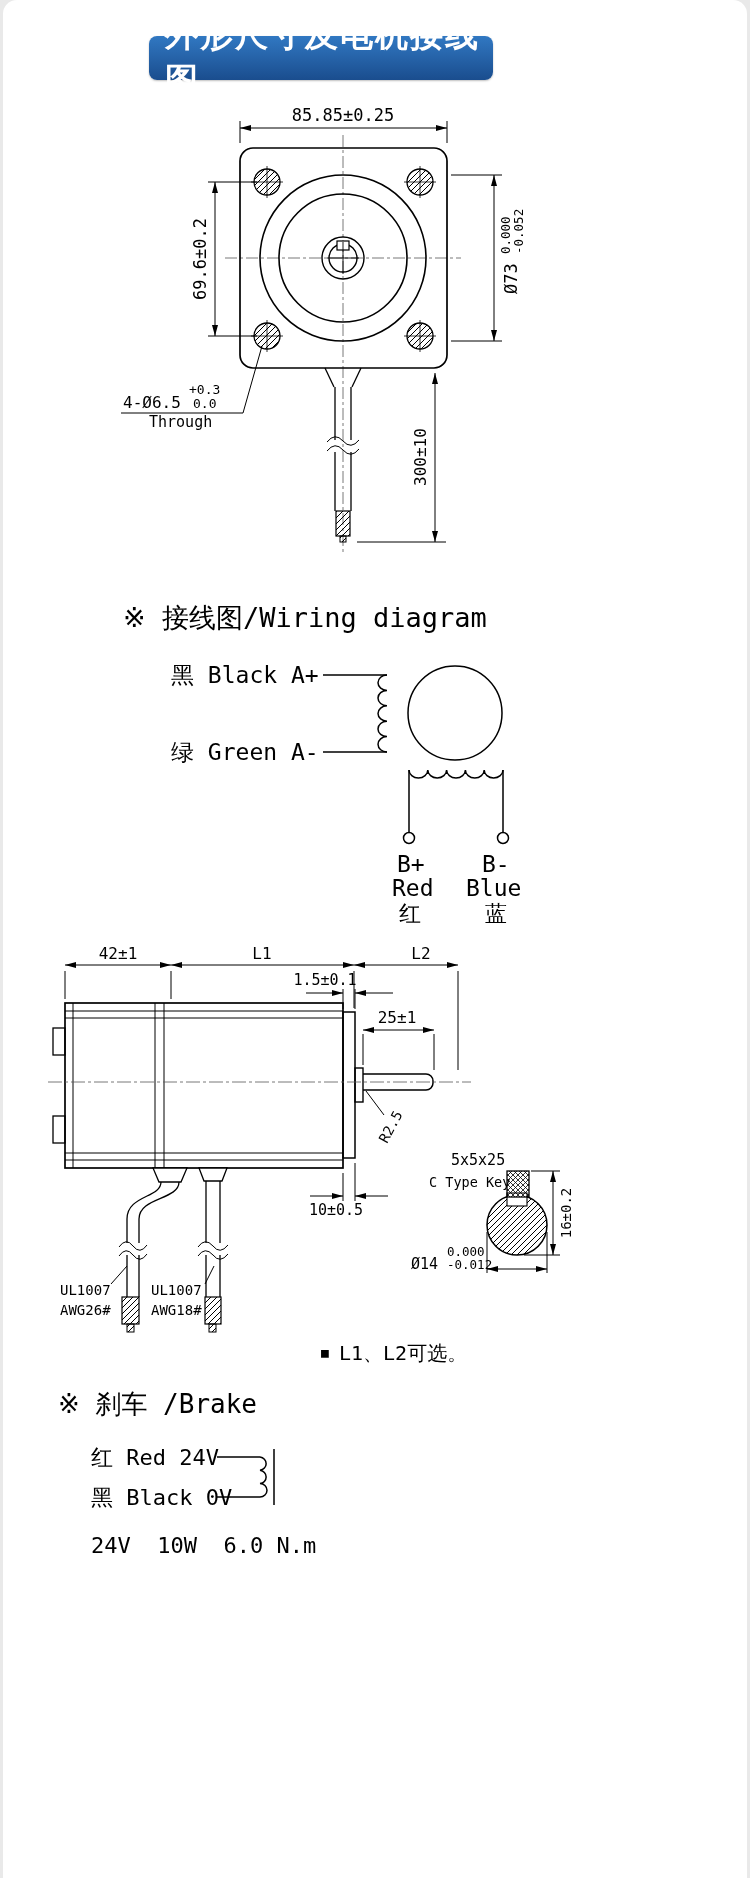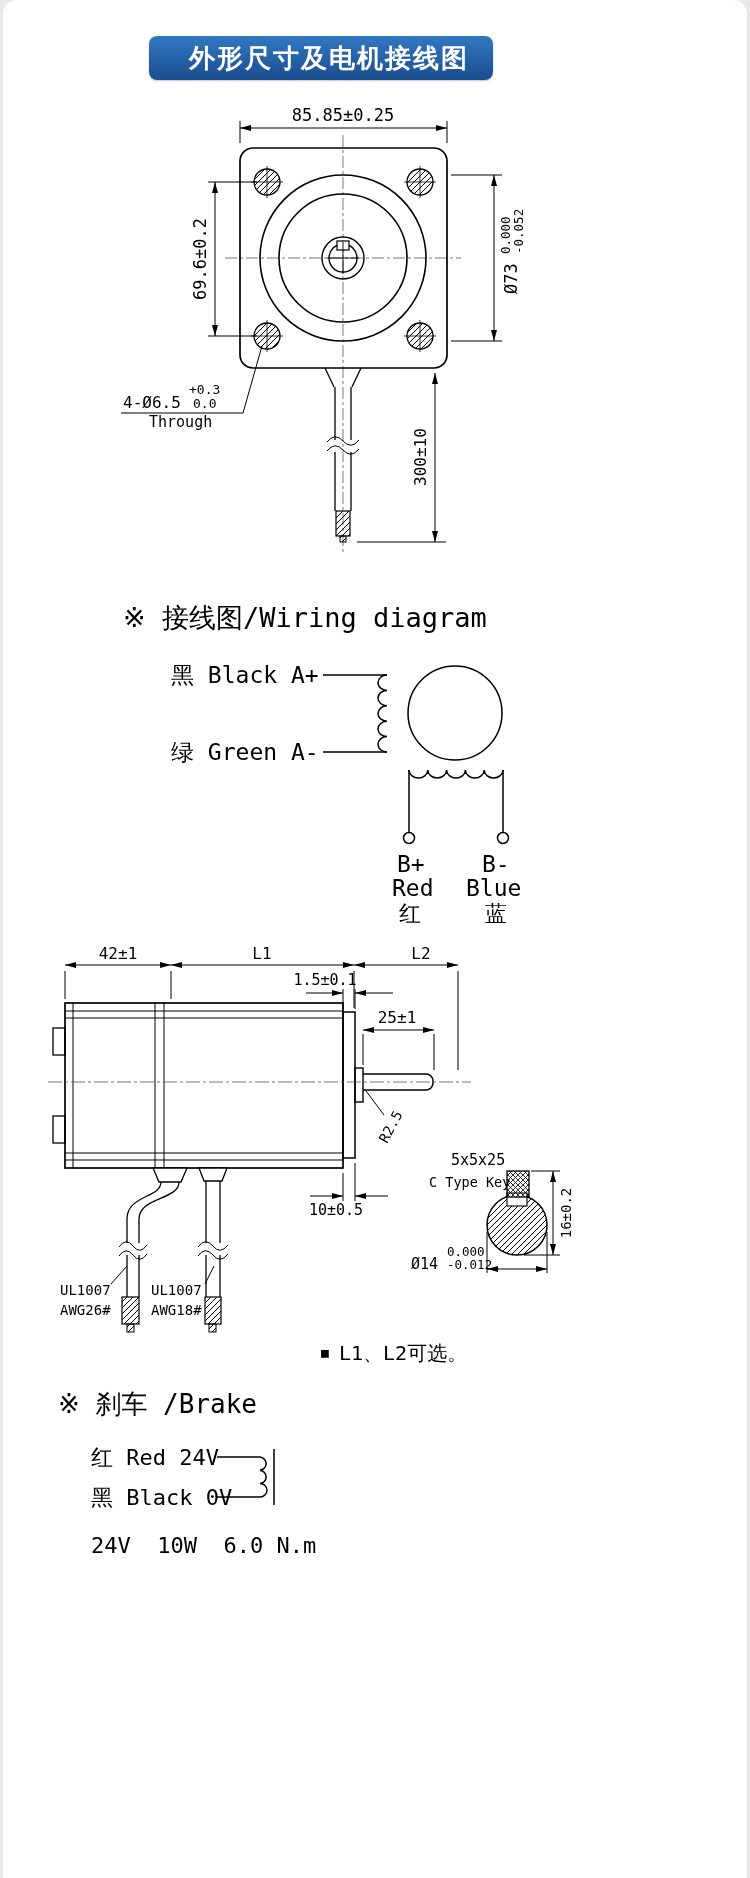--- a/index.html
+++ b/index.html
@@ -21,21 +21,21 @@
     height:44px;
     border-radius:8px;
     background:linear-gradient(180deg,#3178c2 0%,#1a4d8e 100%);
     display:flex;
     align-items:center;
     justify-content:center;
     box-shadow:0 1px 2px rgba(0,0,0,0.25);
   }
   .banner span{
     color:#ffffff;
-    font-size:26px;
+    font-size:33px;
     font-weight:bold;
     letter-spacing:2px;
     font-family:"Liberation Sans", sans-serif;
     margin-left:16px;
   }
   svg.drawing{position:absolute;left:0;}
   svg text{
     font-family:"DejaVu Sans Mono","DejaVu Sans",monospace;
     fill:#000;
     white-space:pre;

